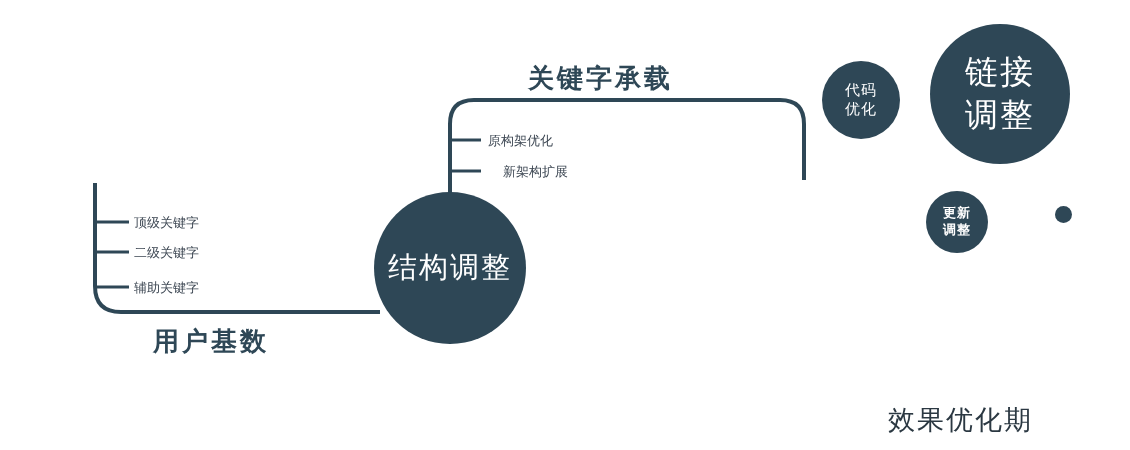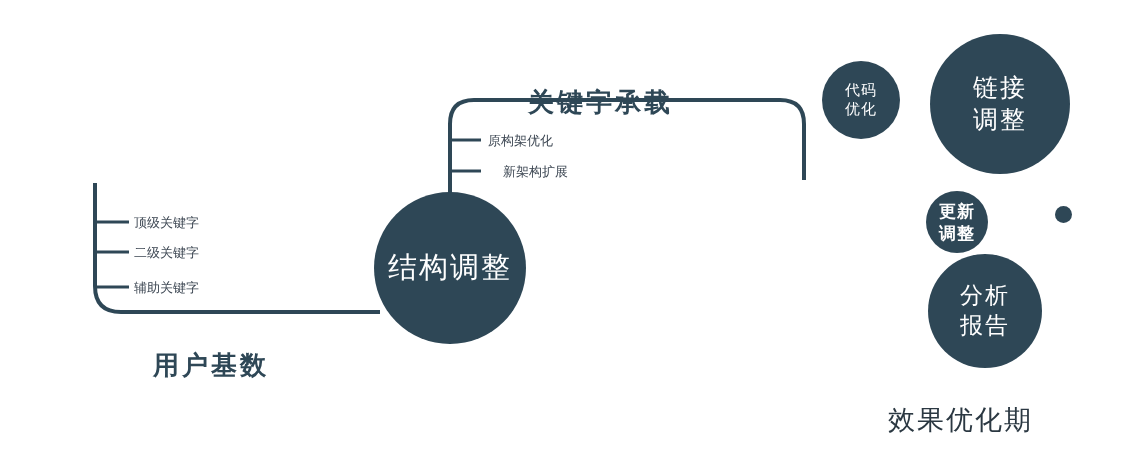--- a/index.html
+++ b/index.html
@@ -30,43 +30,42 @@
     justify-content: center;
     text-align: center;
     line-height: 1.3;
     letter-spacing: 2px;
   }
 
   .c-traffic   { left: 22px;   top: 60px;  width: 146px; height: 146px; font-size: 26px; }
   .c-structure { left: 374px;  top: 192px; width: 152px; height: 152px; font-size: 29px; }
   .c-data      { left: 758px;  top: 176px; width: 114px; height: 114px; font-size: 24px; }
   .c-code      { left: 822px;  top: 61px;  width: 78px;  height: 78px;  font-size: 15px; letter-spacing: 1px; }
-  .c-link      { left: 930px;  top: 34px;  width: 140px; height: 140px; font-size: 25px; }
-  .c-update    { left: 926px;  top: 191px; width: 62px;  height: 62px;  font-size: 17px; letter-spacing: 1px; font-weight: 600; }
+  .c-link      { left: 930px;  top: 24px;  width: 140px; height: 140px; font-size: 33px; }
+  .c-update    { left: 926px;  top: 191px; width: 62px;  height: 62px;  font-size: 13px; letter-spacing: 1px; font-weight: 600; }
   .c-dot       { left: 1055px; top: 206px; width: 17px;  height: 17px; }
   .c-report    { left: 928px;  top: 254px; width: 114px; height: 114px; font-size: 23px; }
 
   .branch {
     position: absolute;
     color: #3c4652;
     font-size: 13px;
     white-space: nowrap;
   }
   .b-t1 { left: 134px; top: 214px; }
   .b-t2 { left: 134px; top: 244px; }
   .b-t3 { left: 134px; top: 279px; }
   .b-s1 { left: 488px; top: 132px; }
   .b-s2 { left: 503px; top: 163px; }
 
   .edge-label {
     position: absolute;
     color: #2e4756;
     font-weight: 600;
     white-space: nowrap;
-    margin-top: 24px;
   }
   .l-user    { left: 153px; top: 324px; font-size: 26px; letter-spacing: 3px; }
   .l-keyword { left: 528px; top: 61px;  font-size: 26px; letter-spacing: 3px; }
 
   .footer-label {
     position: absolute;
     left: 888px; top: 402px;
     color: #2b3842;
     font-size: 27px;
     letter-spacing: 2px;
@@ -109,24 +108,20 @@
     <span>调整</span>
   </div>
 
   <div class="circle c-update">
     <span>更新</span>
     <span>调整</span>
   </div>
 
   <div class="circle c-dot"></div>
 
-  <div class="circle c-report">
-    <span>分析</span>
-    <span>报告</span>
-  </div>
 
   <div class="branch b-t1">顶级关键字</div>
   <div class="branch b-t2">二级关键字</div>
   <div class="branch b-t3">辅助关键字</div>
   <div class="branch b-s1">原构架优化</div>
   <div class="branch b-s2">新架构扩展</div>
 
   <div class="edge-label l-user">用户基数</div>
   <div class="edge-label l-keyword">关键字承载</div>
 

